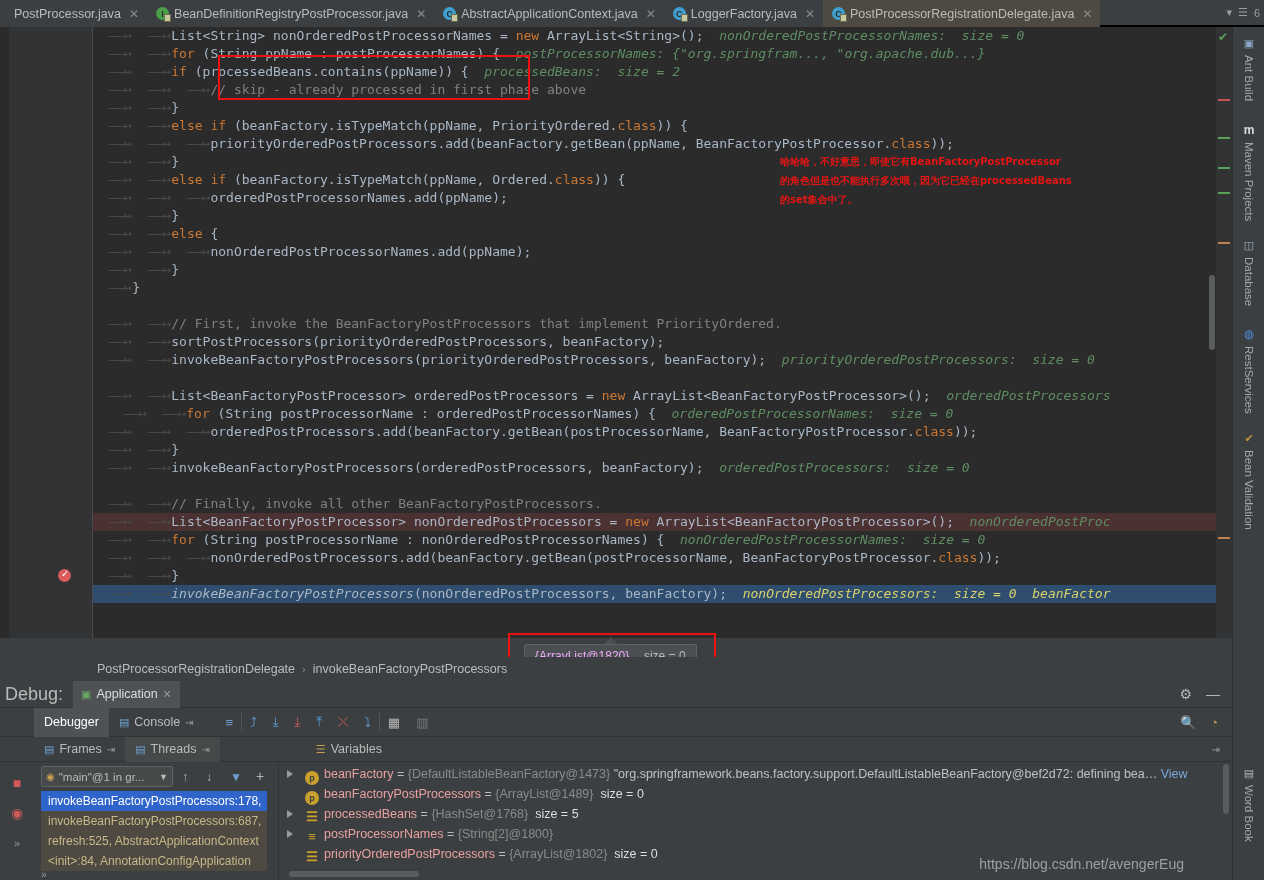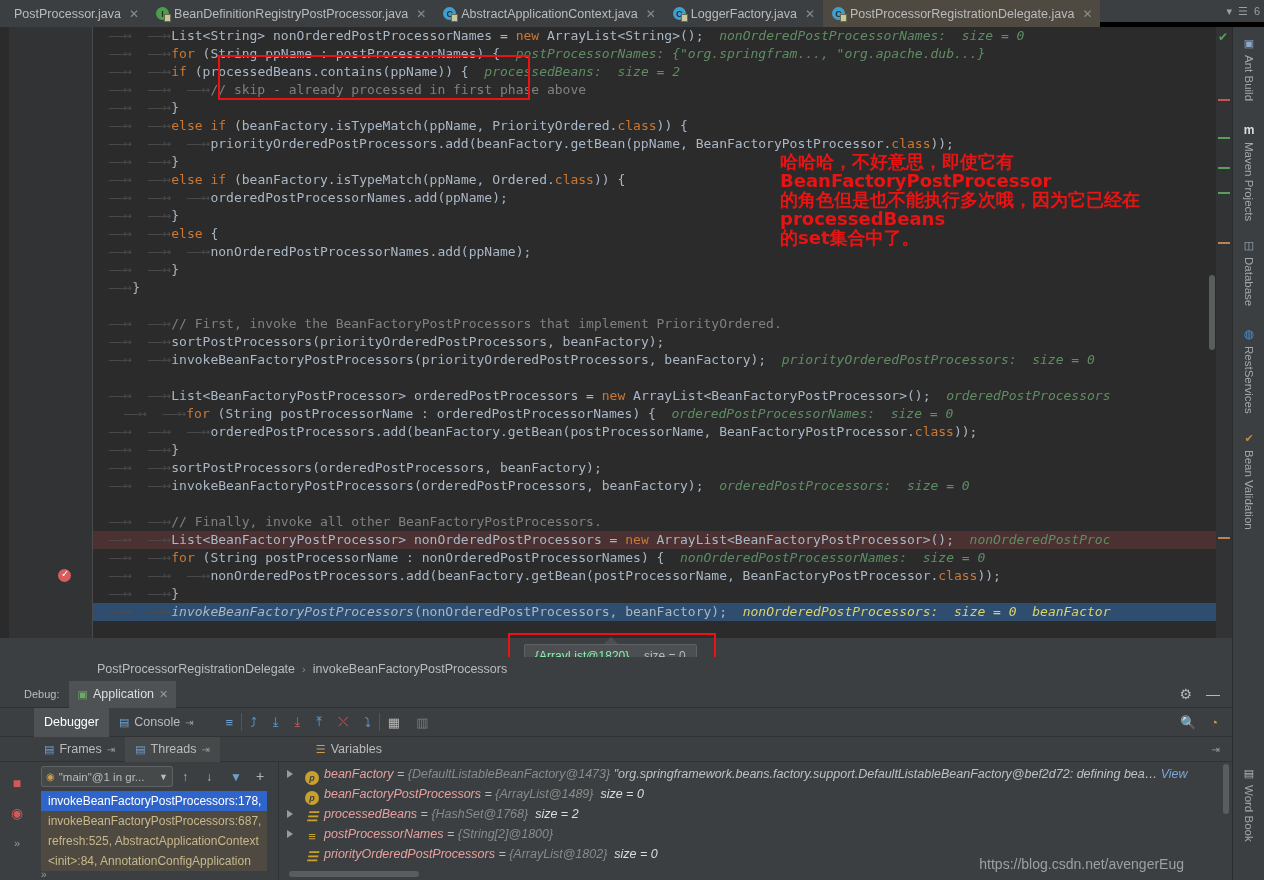--- a/index.html
+++ b/index.html
@@ -8,21 +8,21 @@
     background: #3c3f41;
     font-family: "Liberation Sans", sans-serif;
     overflow: hidden;
   }
   #app { position: relative; width: 1264px; height: 880px; }
 
   
   .tabbar {
     position: absolute; top: 0; left: 0; width: 1264px; height: 27px;
     background: #3c3f41; display: flex; align-items: stretch;
-    border-bottom: 5px solid #000000;
+    border-bottom: 2px solid #000000;
   }
   .tab {
     display: flex; align-items: center; gap: 5px;
     padding: 0 8px 0 9px; height: 27px;
     font-size: 12.5px; color: #bbbbbb; white-space: nowrap;
     background: #3c3f41;
   }
   .tab.inactive { background: #3c3f41; }
   .tab.selected { background: #4e4a41; }
   .tab .tablabel { font-size: 12.5px; }
@@ -85,31 +85,31 @@
   .mark { position: absolute; left: 2px; width: 12px; height: 2px; }
   .vscroll {
     position: absolute; left: 1209px; width: 6px;
     background: #5a5d5e; border-radius: 3px;
   }
 
   
   .redbox { position: absolute; border: 2px solid #ee1111; pointer-events: none; }
   .cn-note {
     position: absolute; color: #e81414; font-weight: bold;
-    font-family: "DejaVu Sans", sans-serif; font-size: 18px; line-height: 19px;
+    font-family: "DejaVu Sans", sans-serif; font-size: 10px; line-height: 19px;
     white-space: pre-line;
   }
 
   
   .valuetip {
     position: absolute; background: #4b4f52; border: 1px solid #5e6264;
     color: #bbbbbb; font-family: "Liberation Sans", sans-serif; font-size: 12px;
     padding: 4px 10px; border-radius: 2px;
   }
-  .valuetip .gr { color: #86efac; }
+  .valuetip .gr { color: #f0abfc; }
   .tip-arrow {
     position: absolute; width: 0; height: 0;
     border-left: 7px solid transparent; border-right: 7px solid transparent;
     border-bottom: 7px solid #4b4f52;
   }
 
   
   .breadcrumb {
     position: absolute; top: 657px; left: 9px; width: 1207px; height: 24px;
     background: #3c3f41; display: flex; align-items: center;
@@ -134,21 +134,21 @@
   
   .debugpanel {
     position: absolute; top: 681px; left: 0; width: 1232px; height: 199px;
     background: #3c3f41;
   }
   .debug-header {
     position: absolute; top: 0; left: 0; width: 1232px; height: 27px;
     background: #3c3f41; display: flex; align-items: center;
     border-bottom: 1px solid #323232;
   }
-  .debug-header .dlabel { color: #bbbbbb; font-size: 11px; padding: 0 10px 0 24px; }
+  .debug-header .dlabel { color: #bbbbbb; font-size: 18px; padding: 0 10px 0 5px; }
   .apptab {
     display: flex; align-items: center; gap: 5px; height: 27px;
     padding: 0 8px; background: #4e5254; color: #dddddd; font-size: 12.5px;
   }
   .hdr-right { margin-left: auto; display: flex; align-items: center; gap: 14px; padding-right: 12px; }
 
   .debug-toolbar {
     position: absolute; top: 27px; left: 0; width: 1232px; height: 29px;
     background: #3c3f41; display: flex; align-items: center;
     border-bottom: 1px solid #323232;
@@ -186,21 +186,21 @@
     background: #4e4a41;
   }
   .frameitem.sel { background: #2f65ca; color: #ffffff; }
 
   .vars-pane {
     position: absolute; top: 81px; left: 278px; width: 954px; height: 118px;
     background: #3c3f41; border-left: 1px solid #323232;
   }
   .varrow {
     position: relative; height: 20px; line-height: 20px; white-space: nowrap;
-    font-size: 12.5px; color: #bbbbbb; padding-left: 26px; font-style: italic;
+    font-size: 12.5px; color: #bbbbbb; padding-left: 26px;
   }
   .arrow {
     position: absolute; left: 8px; top: 6px; width: 0; height: 0;
     border-top: 4.5px solid transparent; border-bottom: 4.5px solid transparent;
     border-left: 6px solid #9a9a9a;
   }
   .vicon {
     display: inline-flex; width: 14px; height: 14px; margin-right: 5px;
     vertical-align: -3px; align-items: center; justify-content: center;
     font-size: 9px; font-weight: bold; border-radius: 50%;
@@ -347,23 +347,20 @@
           <span class="line" style="position: absolute; left: 0px; top: 0px;"><span class="indent">&nbsp;&nbsp;——↦&nbsp;&nbsp;——↦</span>List&lt;BeanFactoryPostProcessor&gt; orderedPostProcessors = <span class="kw">new</span> ArrayList&lt;BeanFactoryPostProcessor&gt;();<span class="hint">&nbsp;&nbsp;orderedPostProcessors</span></span>
         </div>
         <div class="row">
           <span class="line" style="position: absolute; left: 15px; top: 0px;"><span class="indent">&nbsp;&nbsp;——↦&nbsp;&nbsp;——↦</span><span class="kw">for</span> (String postProcessorName : orderedPostProcessorNames) {<span class="hint">&nbsp;&nbsp;orderedPostProcessorNames:  size = 0</span></span>
         </div>
         <div class="row">
           <span class="line" style="position: absolute; left: 0px; top: 0px;"><span class="indent">&nbsp;&nbsp;——↦&nbsp;&nbsp;——↦&nbsp;&nbsp;——↦</span>orderedPostProcessors.add(beanFactory.getBean(postProcessorName, BeanFactoryPostProcessor.<span class="kw">class</span>));</span>
         </div>
         <div class="row">
           <span class="line" style="position: absolute; left: 0px; top: 0px;"><span class="indent">&nbsp;&nbsp;——↦&nbsp;&nbsp;——↦</span>}</span>
-        </div>
-        <div class="row">
-          <span class="line" style="position: absolute; left: 0px; top: 0px;"><span class="indent">&nbsp;&nbsp;——↦&nbsp;&nbsp;——↦</span>sortPostProcessors(orderedPostProcessors, beanFactory);</span>
         </div>
         <div class="row">
           <span class="line" style="position: absolute; left: 0px; top: 0px;"><span class="indent">&nbsp;&nbsp;——↦&nbsp;&nbsp;——↦</span>invokeBeanFactoryPostProcessors(orderedPostProcessors, beanFactory);<span class="hint">&nbsp;&nbsp;orderedPostProcessors:  size = 0</span></span>
         </div>
         <div class="row">
           <span class="line" style="position: absolute; left: 0px; top: 0px;"><span class="indent"></span></span>
         </div>
         <div class="row">
           <span class="line" style="position: absolute; left: 0px; top: 0px; text-align: center;"><span class="indent">&nbsp;&nbsp;——↦&nbsp;&nbsp;——↦</span><span class="cm">// Finally, invoke all other BeanFactoryPostProcessors.</span></span>
         </div>
@@ -530,21 +527,21 @@
           <div class="frameitem">refresh:525, AbstractApplicationContext</div>
           <div class="frameitem">&lt;init&gt;:84, AnnotationConfigApplication</div>
         </div>
       <span style="position:absolute;left:7px;bottom:0;color:#9a9a9a;font-size:10px;">»</span>
     </div>
 
     <div class="vars-pane">
       <div id="vars-list" style="padding-top:2px;">
           <div class="varrow"><span class="arrow"></span><span class="vicon p">p</span><span class="vname">beanFactory</span> <span class="veq">=</span> <span class="vref">{DefaultListableBeanFactory@1473}</span> <span class="vstr">"org.springframework.beans.factory.support.DefaultListableBeanFactory@bef2d72: defining bea…</span> <span class="viewlink">View</span></div>
           <div class="varrow"><span class="vicon p">p</span><span class="vname">beanFactoryPostProcessors</span> <span class="veq">=</span> <span class="vref">{ArrayList@1489}</span>&nbsp;&nbsp;<span class="vsize">size = 0</span></div>
-          <div class="varrow"><span class="arrow"></span><span class="vicon list">☰</span><span class="vname">processedBeans</span> <span class="veq">=</span> <span class="vref">{HashSet@1768}</span>&nbsp;&nbsp;<span class="vsize">size = 2</span></div>
+          <div class="varrow"><span class="arrow"></span><span class="vicon list">☰</span><span class="vname">processedBeans</span> <span class="veq">=</span> <span class="vref">{HashSet@1768}</span>&nbsp;&nbsp;<span class="vsize">size = 5</span></div>
           <div class="varrow"><span class="arrow"></span><span class="vicon list">≡</span><span class="vname">postProcessorNames</span> <span class="veq">=</span> <span class="vref">{String[2]@1800}</span></div>
           <div class="varrow"><span class="vicon list">☰</span><span class="vname">priorityOrderedPostProcessors</span> <span class="veq">=</span> <span class="vref">{ArrayList@1802}</span>&nbsp;&nbsp;<span class="vsize">size = 0</span></div>
         </div>
       <div class="vars-vscroll"></div>
       <div class="hscroll" style="left:10px;bottom:3px;width:130px;"></div>
       <div class="watermark">https://blog.csdn.net/avengerEug</div>
     </div>
 
     <span style="position:absolute;right:22px;top:62px;color:#9a9a9a;font-size:10px;"></span>
   </div>

